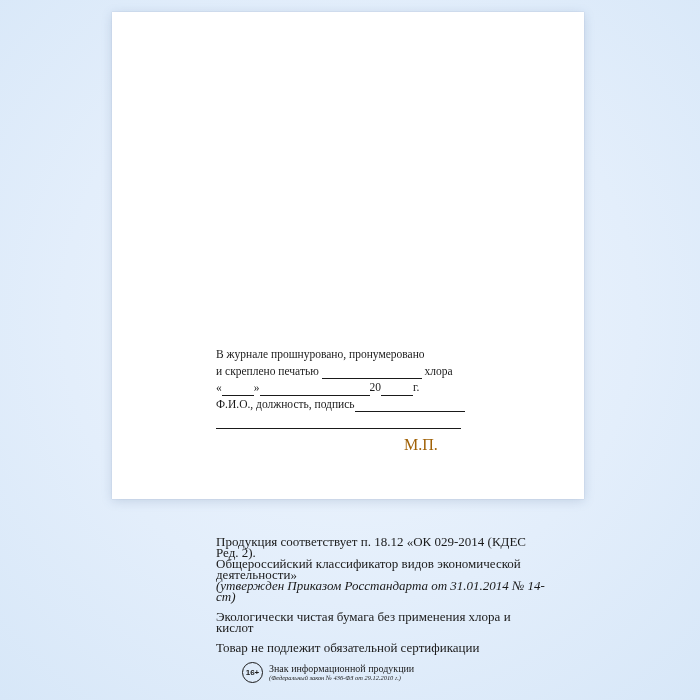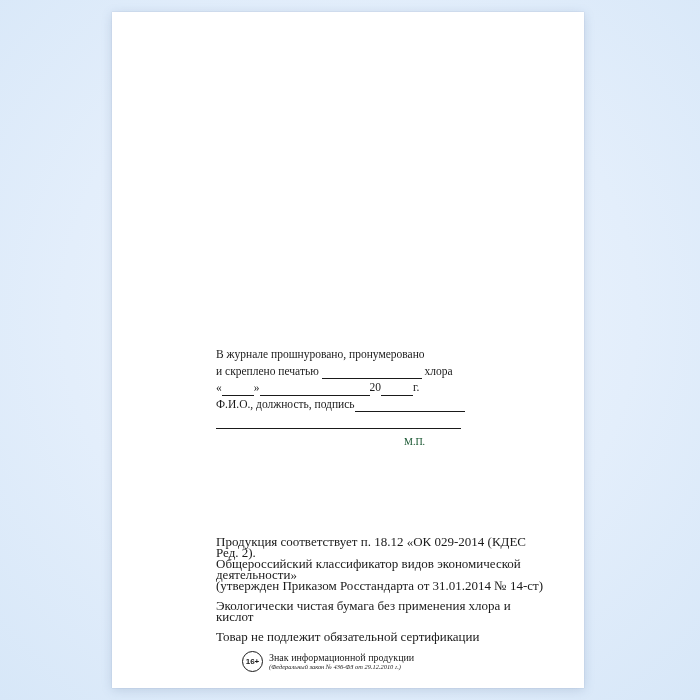--- a/index.html
+++ b/index.html
@@ -18,21 +18,21 @@
     position: absolute;
     inset: 0;
     background:
       radial-gradient(circle at 50% 45%, #eef5fd 0%, #e3eefb 55%, #d7e7f8 100%);
   }
   .page {
     position: absolute;
     left: 112px;
     top: 12px;
     width: 472px;
-    height: 676px;
+    height: 487px;
     background: #ffffff;
     box-shadow: 0 2px 10px rgba(80,110,150,0.22), 0 0 1px rgba(60,90,130,0.25);
   }
   .page-inner {
     position: absolute;
     inset: 0;
   }
 
   
   .sig-block {
@@ -55,38 +55,39 @@
   }
   .rule.w100 { width: 100px; }
   .rule.w32  { width: 32px; }
   .rule.w110 { width: 110px; }
   .rule.w245 { width: 245px; }
 
   .mp {
     position: absolute;
     left: 292px;
     top: 424px;
-    font-size: 10px;
-    color: #14532d;
+    font-size: 16px;
+    color: #a16207;
   }
 
   
   .legal {
     position: absolute;
     left: 104px;
     top: 524px;
     width: 330px;
     color: #1a1a1a;
   }
   .legal .p {
     font-size: 13px;
     line-height: 11px;
     margin-bottom: 9px;
   }
   .legal .it {
+    font-style: italic;
   }
   .badge-row {
     display: flex;
     align-items: center;
     gap: 6px;
     margin-top: 2px;
     padding-left: 26px;
   }
   .badge {
     width: 19px;

